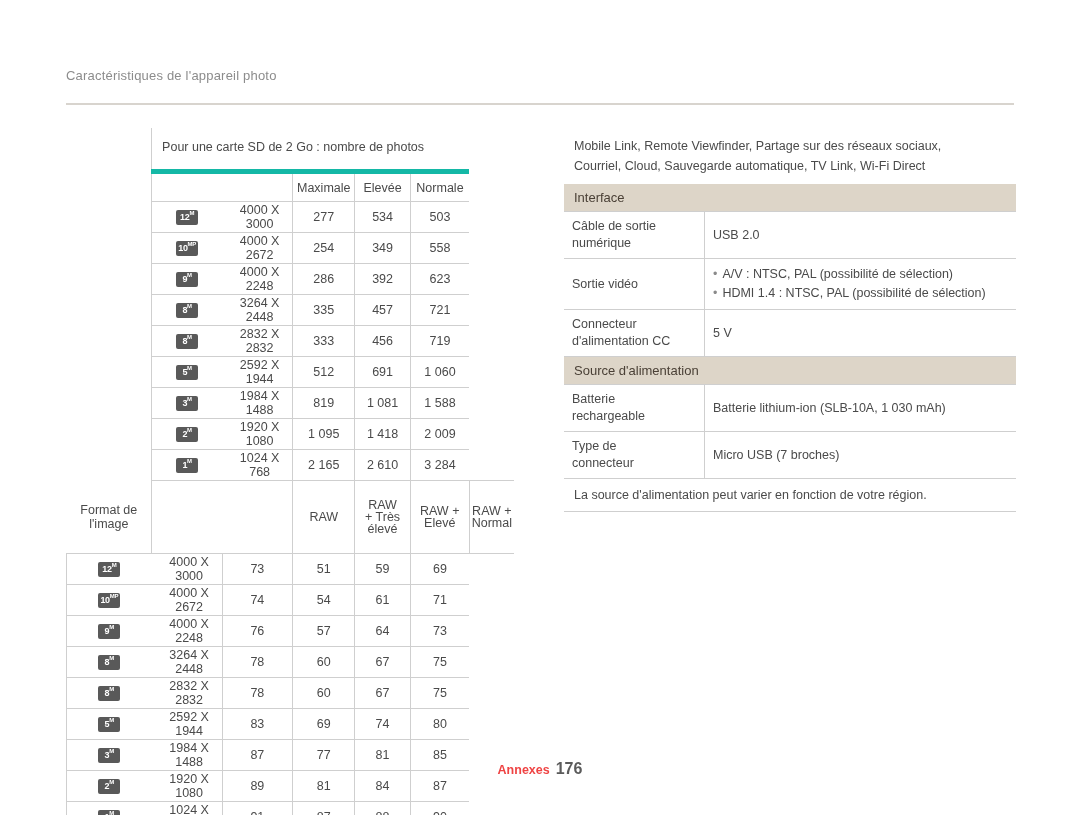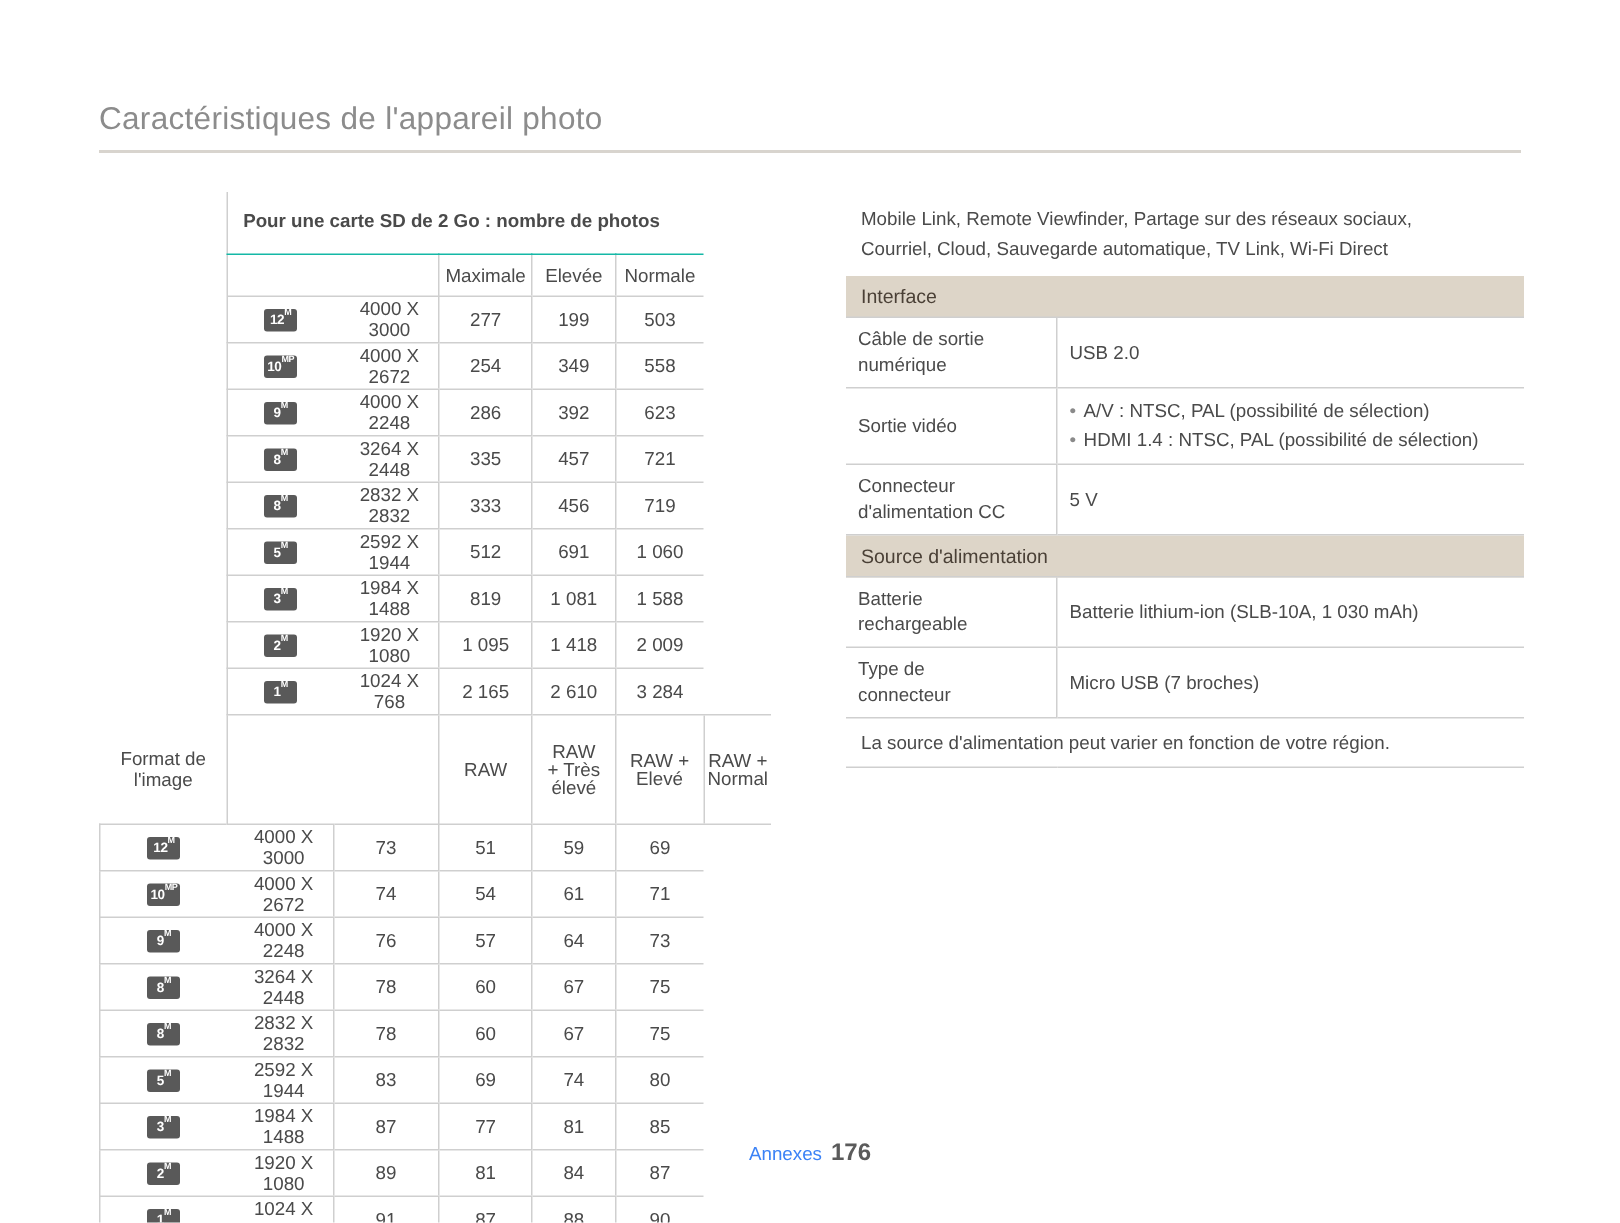--- a/index.html
+++ b/index.html
@@ -10,22 +10,22 @@
     color:#3a3a3a;
     -webkit-font-smoothing:antialiased;
   }
   .page{position:relative;width:1080px;height:815px;overflow:hidden;}
 
   
   .hdr{
     position:absolute;left:66px;top:68px;width:948px;
   }
   .hdr-title{
-    font-size:21px;color:#8c8c8c;letter-spacing:.2px;
-    padding-bottom:8px;
+    font-size:13px;color:#8c8c8c;letter-spacing:.2px;
+    padding-bottom:20px;
   }
   .hdr-rule{height:2px;background:#d8d4ce;width:948px;}
 
   
   .left{position:absolute;left:66px;top:128px;width:448px;}
 
   
   .cap{
     font-size:13px;color:#4d4d4d;
     padding:6px 0 10px 10px;
@@ -82,60 +82,60 @@
   .rt td.lbl{width:124px;line-height:17px;}
   .rt td.val{border-left:1px solid #cfcfcf;line-height:18px;}
   .bullet{display:block;line-height:19px;}
   .bullet i{font-style:normal;color:#8a8a8a;margin-right:5px;}
   .footnote td{border-left:none;}
 
   
   .footer{
     position:absolute;left:0;top:760px;width:1080px;text-align:center;
   }
-  .footer .lbl{font-size:12.5px;color:#3b82f6;}
+  .footer .lbl{font-size:12.5px;color:#ef4444;font-weight:bold;}
   .footer .pg{font-size:16px;color:#5b5b5b;font-weight:bold;margin-left:6px;}
 
   .pad-left{padding-left:10px !important;}
 </style>
 </head>
 <body>
 
 <div class="page">
 
   <div class="hdr">
     <div class="hdr-title">Caractéristiques de l'appareil photo</div>
     <div class="hdr-rule"></div>
   </div>
 
   <div class="left">
     <table class="lt">
       <tbody>
           <tr>
         <td class="col-label" style="border:none;"></td>
-        <td colspan="5" class="cap vline" style="border-top:none;border-bottom:1px solid #14b8a6;font-weight:bold;">Pour une carte SD de 2 Go : nombre de photos</td>
+        <td colspan="5" class="cap vline" style="border-top:none;border-bottom:5px solid #14b8a6;">Pour une carte SD de 2 Go : nombre de photos</td>
       </tr>
 
       <tr>
         <td class="col-label" style="border:none;"></td>
         <td class="vline" style="border-top:none;border-bottom:none;"></td>
         <td style="border-top:none;border-bottom:none;"></td>
         <td class="num-cell hdr-cell sep">Maximale</td>
         <td class="num-cell hdr-cell sep">Elevée</td>
         <td class="num-cell hdr-cell sep">Normale</td>
       </tr>
 
       </tbody>
         <tbody id="t1">
           <tr>
             <td class="col-label" style="border:none;"></td>
             <td class="icon-cell vline"><span class="badge">12<sup>M</sup></span></td>
             <td class="res-cell">4000 X 3000</td>
             <td class="num-cell sep">277</td>
-            <td class="num-cell sep">199</td>
+            <td class="num-cell sep">534</td>
             <td class="num-cell sep">503</td>
           </tr>
           <tr>
             <td class="col-label" style="border:none;"></td>
             <td class="icon-cell vline"><span class="badge">10<sup>MP</sup></span></td>
             <td class="res-cell">4000 X 2672</td>
             <td class="num-cell sep">254</td>
             <td class="num-cell sep">349</td>
             <td class="num-cell sep">558</td>
           </tr>

